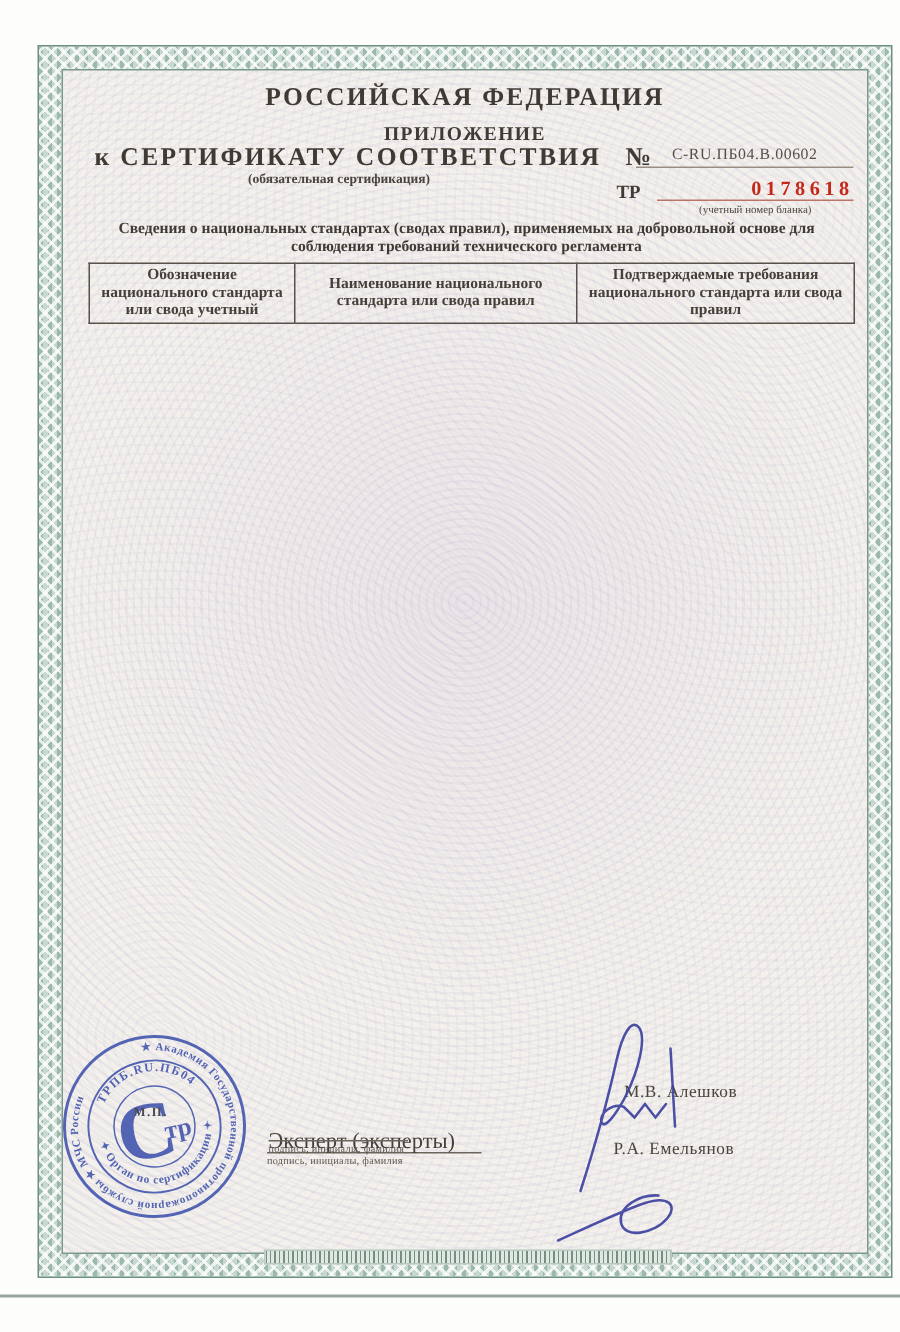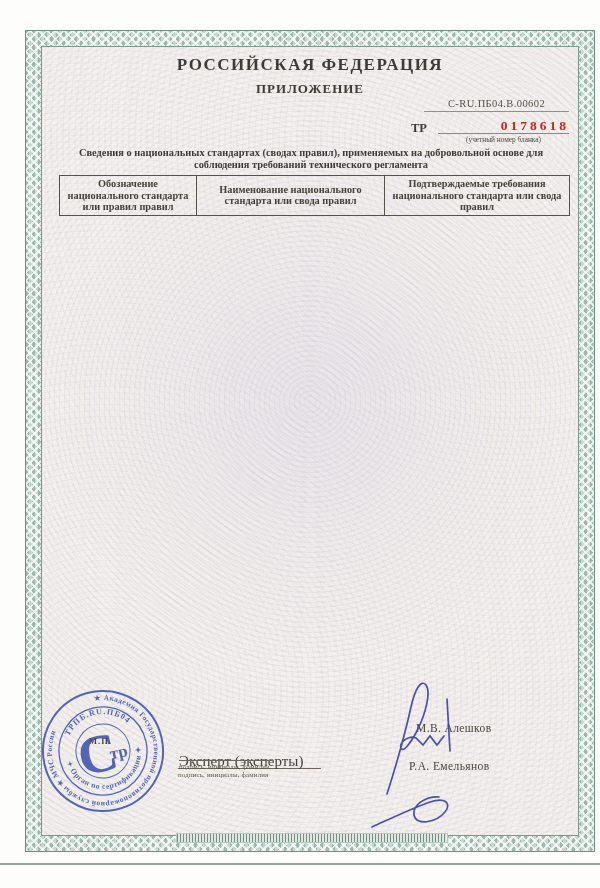--- a/index.html
+++ b/index.html
@@ -78,38 +78,40 @@
 </style>
 </head>
 <body>
 
 <div class="cert">
   <div class="paper">
 
     <div class="abs appx ctr">ПРИЛОЖЕНИЕ</div>
     <div class="abs country ctr">РОССИЙСКАЯ ФЕДЕРАЦИЯ</div>
 
+    <div class="abs certline"><span>к СЕРТИФИКАТУ СООТВЕТСТВИЯ</span><span class="numsign">№</span></div>
     <div class="abs certnum">C-RU.ПБ04.В.00602</div>
 
+    <div class="abs mandatory">(обязательная сертификация)</div>
 
     <div class="abs trlabel">ТР</div>
     <div class="abs blanknum">0178618</div>
     <div class="abs blankcap">(учетный номер бланка)</div>
 
     <div class="abs sechead">Сведения о национальных стандартах (сводах правил), применяемых на добровольной основе для соблюдения требований технического регламента</div>
 
     <table class="std">
       <colgroup>
           <col class="c1">
           <col class="c2">
           <col class="c3">
         </colgroup>
       <tbody>
           <tr>
-        <th>Обозначение национального стандарта или правил правил</th>
+        <th>Обозначение национального стандарта или свода учетный</th>
         <th>Наименование национального стандарта или свода правил</th>
         <th>Подтверждаемые требования национального стандарта или свода правил</th>
       </tr>
     </tbody>
       </table>
 
     <div class="abs sigline1"></div>
     <div class="abs sigcap cap1">подпись, инициалы, фамилия</div>
 
     <div class="abs expert">Эксперт (эксперты)</div>

